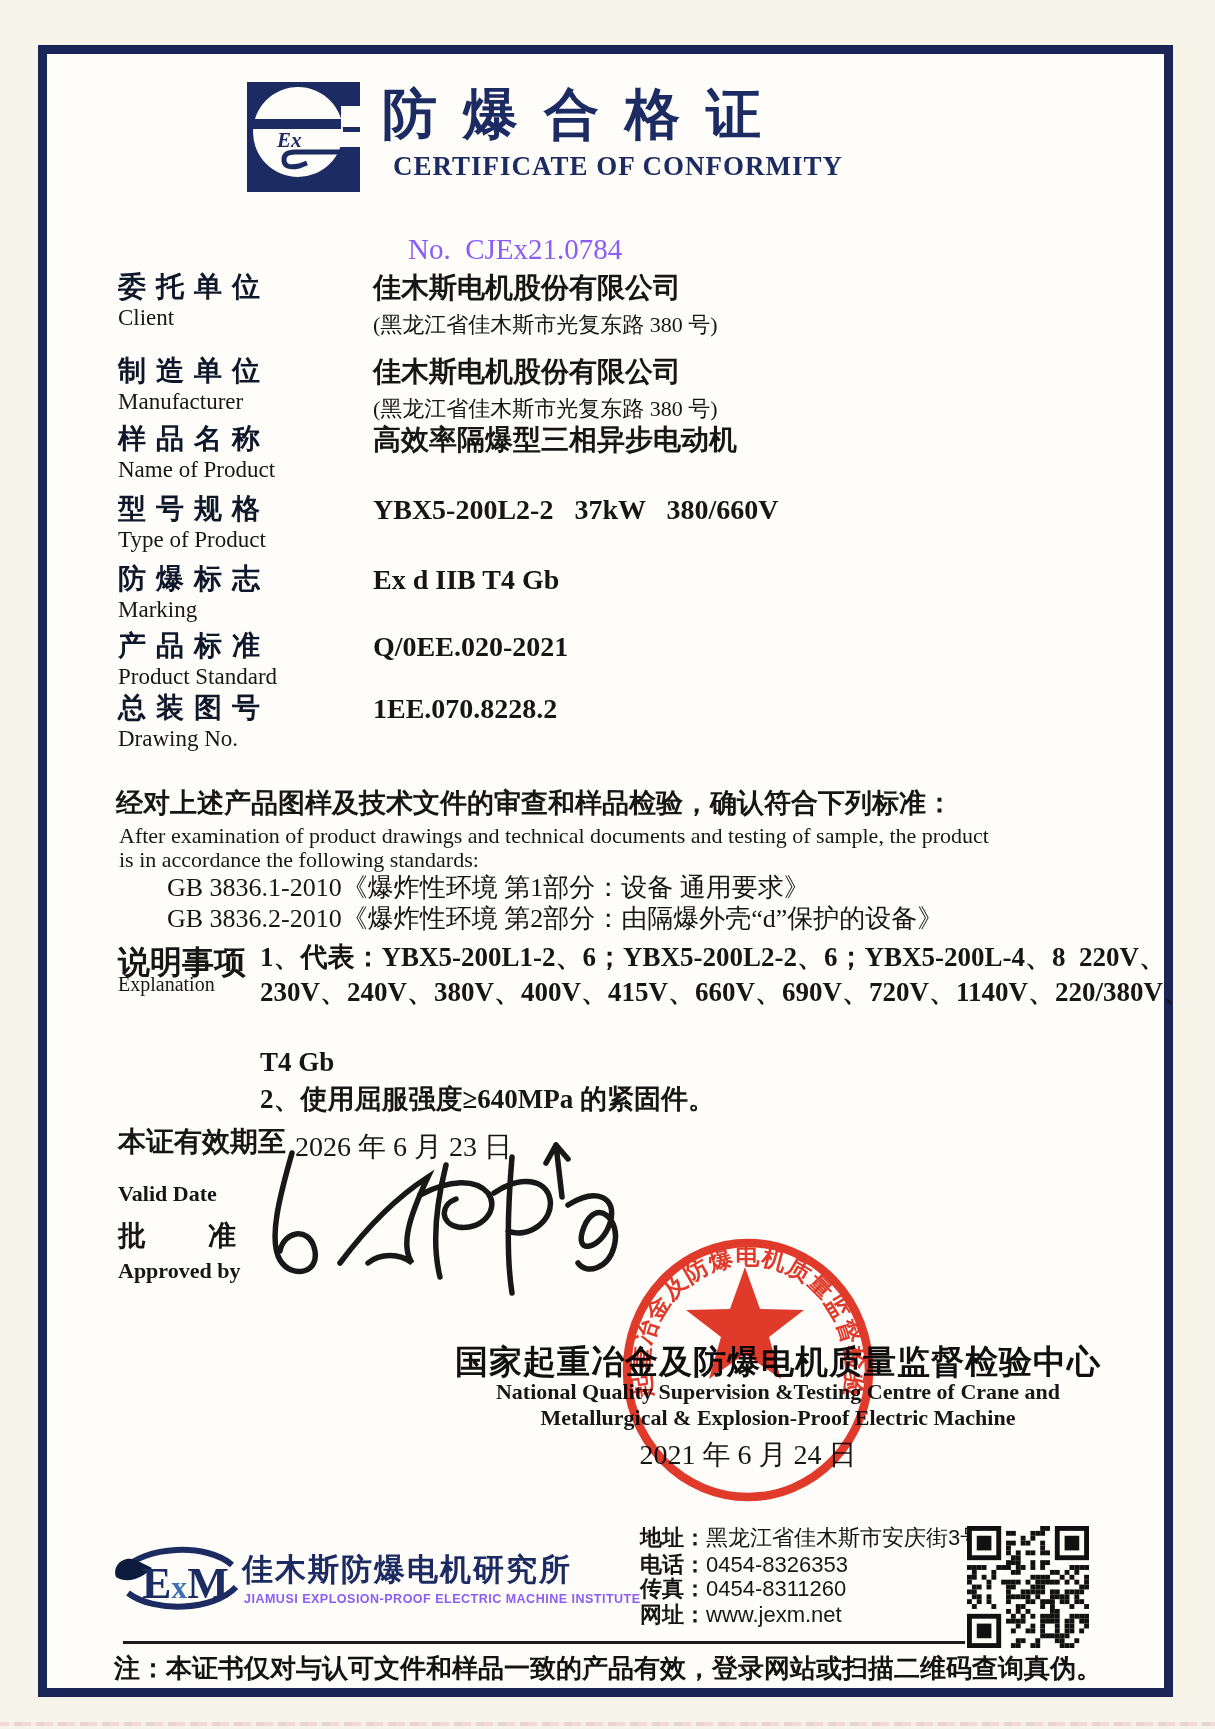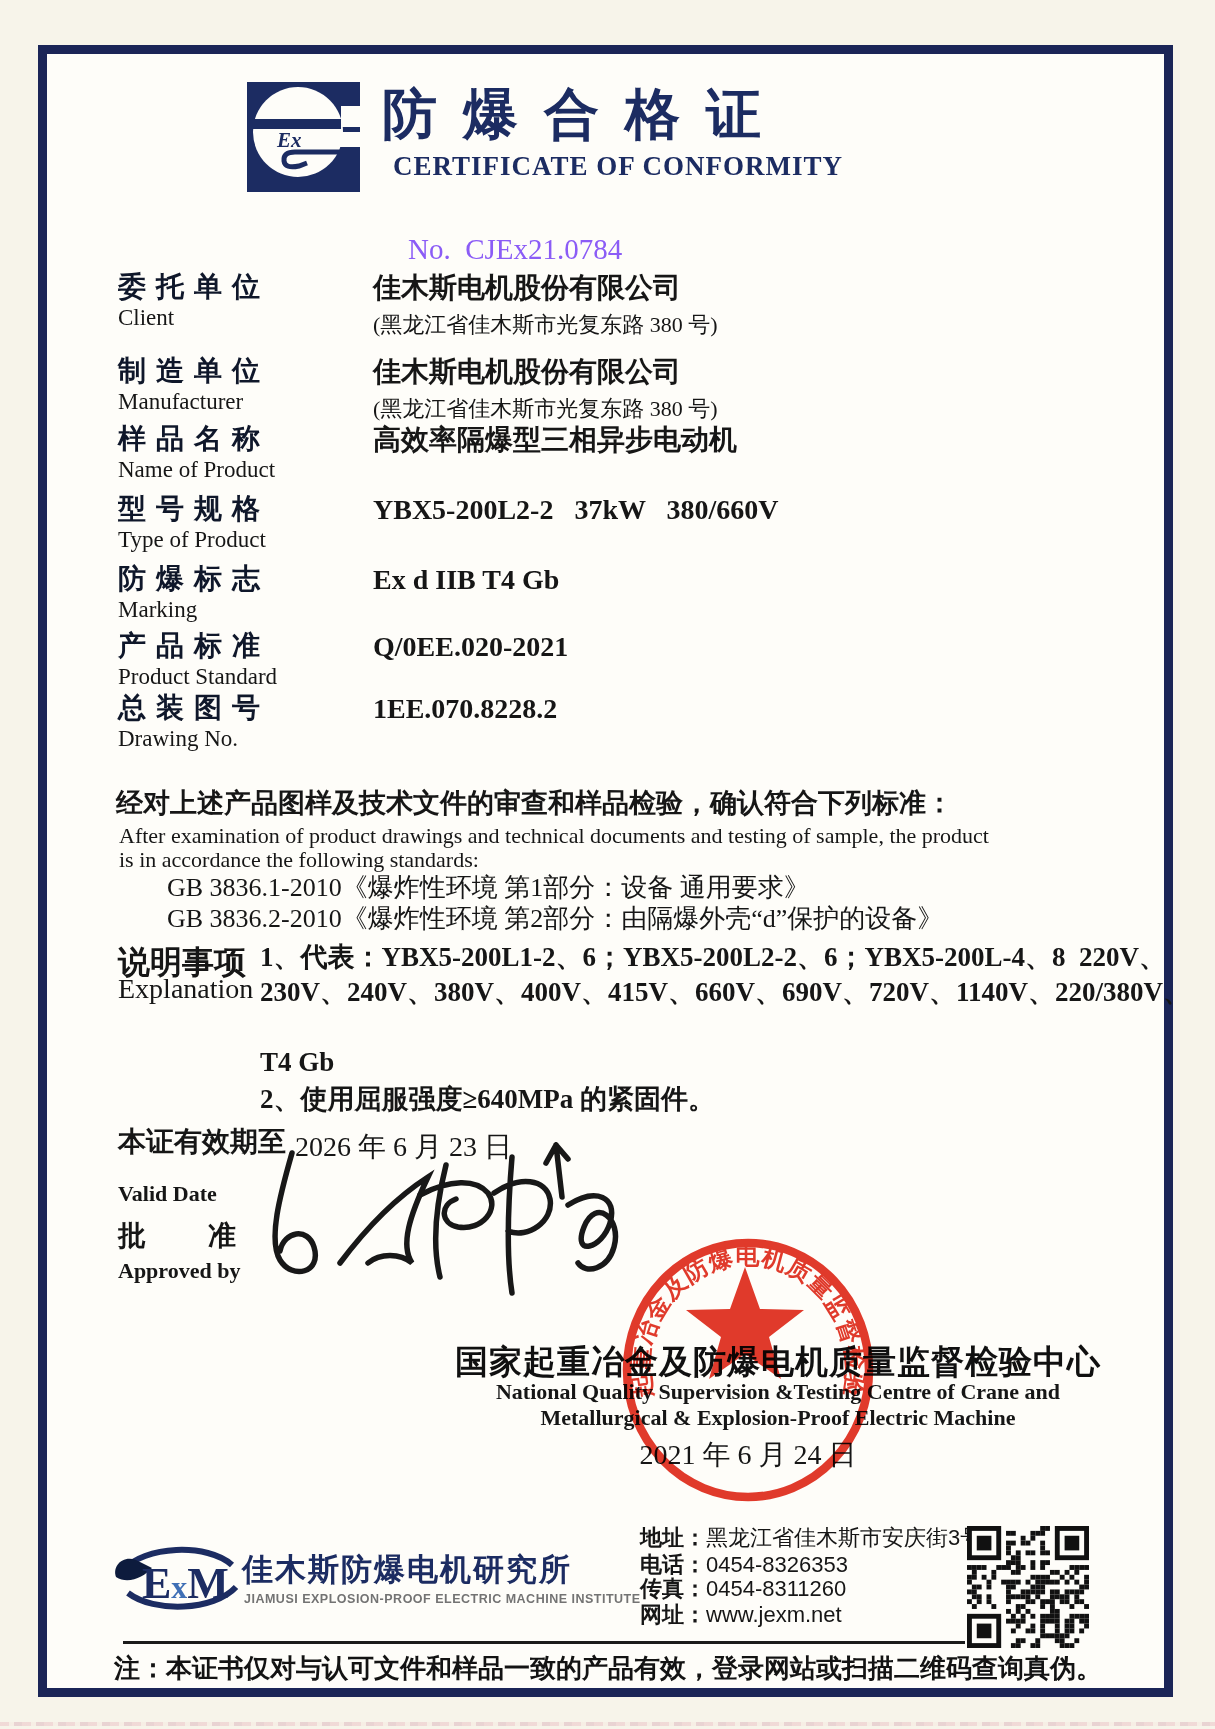--- a/index.html
+++ b/index.html
@@ -41,21 +41,21 @@
   .i-cn{left:448px;top:1344px;width:660px;text-align:center;
         font:700 33px/1.1 "Liberation Sans",sans-serif;letter-spacing:1px;color:#101010;}
   .i-en{left:448px;top:1380px;width:660px;text-align:center;font:700 22px/1.1 "Liberation Serif",serif;}
   .i-en2{top:1406px;}
   .i-date{left:448px;top:1441px;width:600px;text-align:center;
           font:400 28px/1 "Liberation Serif",serif;white-space:pre;}
 
   .f-cn{left:242px;top:1554px;font:700 31px/1 "Liberation Sans",sans-serif;
         color:#1c2c62;letter-spacing:2px;}
   .f-en{left:244px;top:1593px;font:700 12.5px/1 "Liberation Sans",sans-serif;
-        color:#737373;letter-spacing:0.5px;}
+        color:#8b5cf6;letter-spacing:0.5px;}
   .contact-row{position:absolute;left:640px;font:400 22px/1.15 "Liberation Sans",sans-serif;}
   .contact-row b{font-weight:700;}
   .sep-line{left:123px;top:1641px;width:842px;height:3px;background:#1b1b1b;}
   .note{left:88px;top:1653px;width:1040px;text-align:center;
         font:700 26px/1.2 "Liberation Sans",sans-serif;color:#131313;}
   .stamp-wrap{left:612px;top:1232px;width:272px;height:276px;mix-blend-mode:multiply;opacity:.93;}
   .pink-edge{left:0;top:1722px;width:1215px;height:4px;opacity:.45;
      background:repeating-linear-gradient(90deg,#e9b9c0 0 9px,#f6e7df 9px 14px,#d8aab6 14px 22px);}
 </style>
 </head>
@@ -116,21 +116,21 @@
     <div class="fvalue">1EE.070.8228.2</div>
   </div>
 
   <div class="abs s-cn">经对上述产品图样及技术文件的审查和样品检验，确认符合下列标准：</div>
   <div class="abs s-en" style="left:119px;top:824px">After examination of product drawings and technical documents and testing of sample, the product</div>
   <div class="abs s-en" style="left:119px;top:848px">is in accordance the following standards:</div>
   <div class="abs s-gb" style="left:167px;top:874px">GB 3836.1-2010《爆炸性环境 第1部分：设备 通用要求》</div>
   <div class="abs s-gb" style="left:167px;top:905px">GB 3836.2-2010《爆炸性环境 第2部分：由隔爆外壳“d”保护的设备》</div>
 
   <div class="abs sans" style="left:118px;top:941px;font-weight:700;font-size:32px">说明事项</div>
-  <div class="abs serif" style="left:118px;top:973px;font-size:28px">Explanation</div>
+  <div class="abs serif" style="left:118px;top:973px;font-size:20px">Explanation</div>
   <div class="abs e-line" style="left:260px;top:943px">1、代表：YBX5-200L1-2、6；YBX5-200L2-2、6；YBX5-200L-4、8  220V、</div>
   <div class="abs e-line" style="left:260px;top:978px">230V、240V、380V、400V、415V、660V、690V、720V、1140V、220/380V、</div>
   <div class="abs e-line" style="left:260px;top:1048px">T4 Gb</div>
   <div class="abs e-line" style="left:260px;top:1085px">2、使用屈服强度≥640MPa 的紧固件。</div>
 
   <div class="abs v-label-cn">本证有效期至</div>
   <div class="abs v-label-en">Valid Date</div>
   <div class="abs v-value">2026 年 6 月 23 日</div>
 
   <div class="abs a-label-cn">批准</div>

